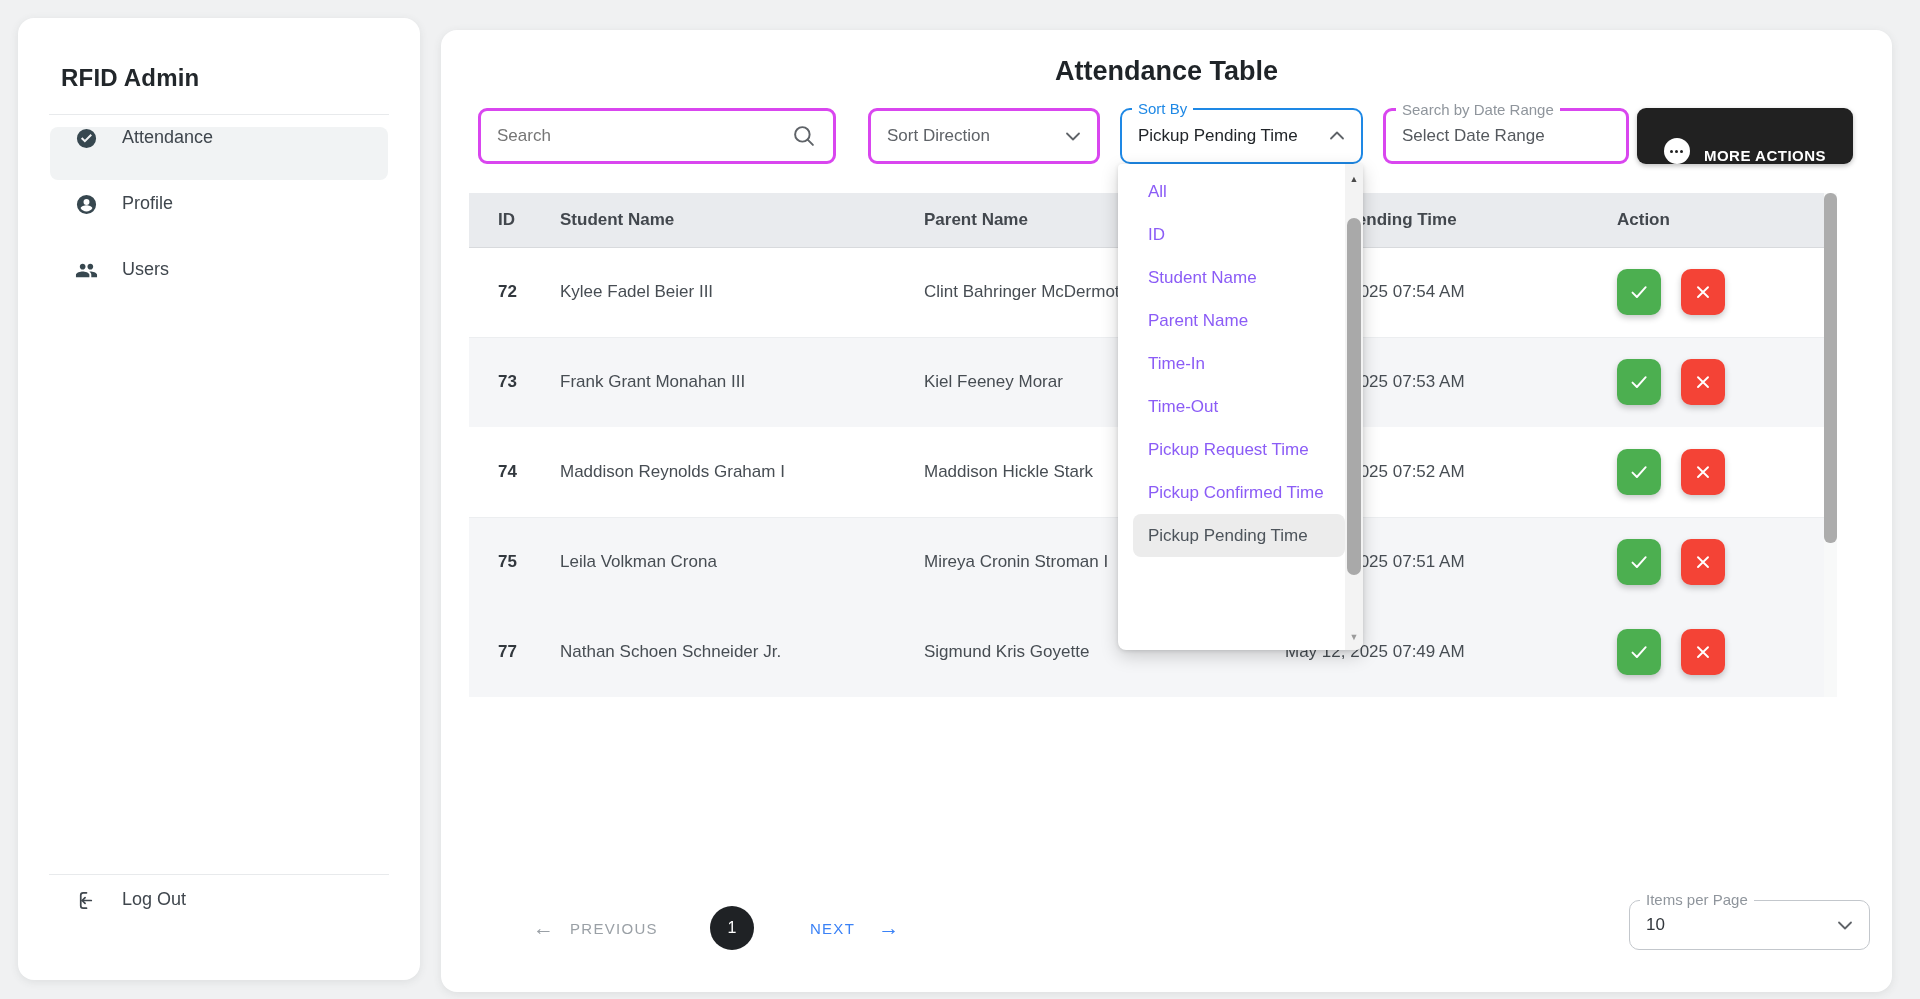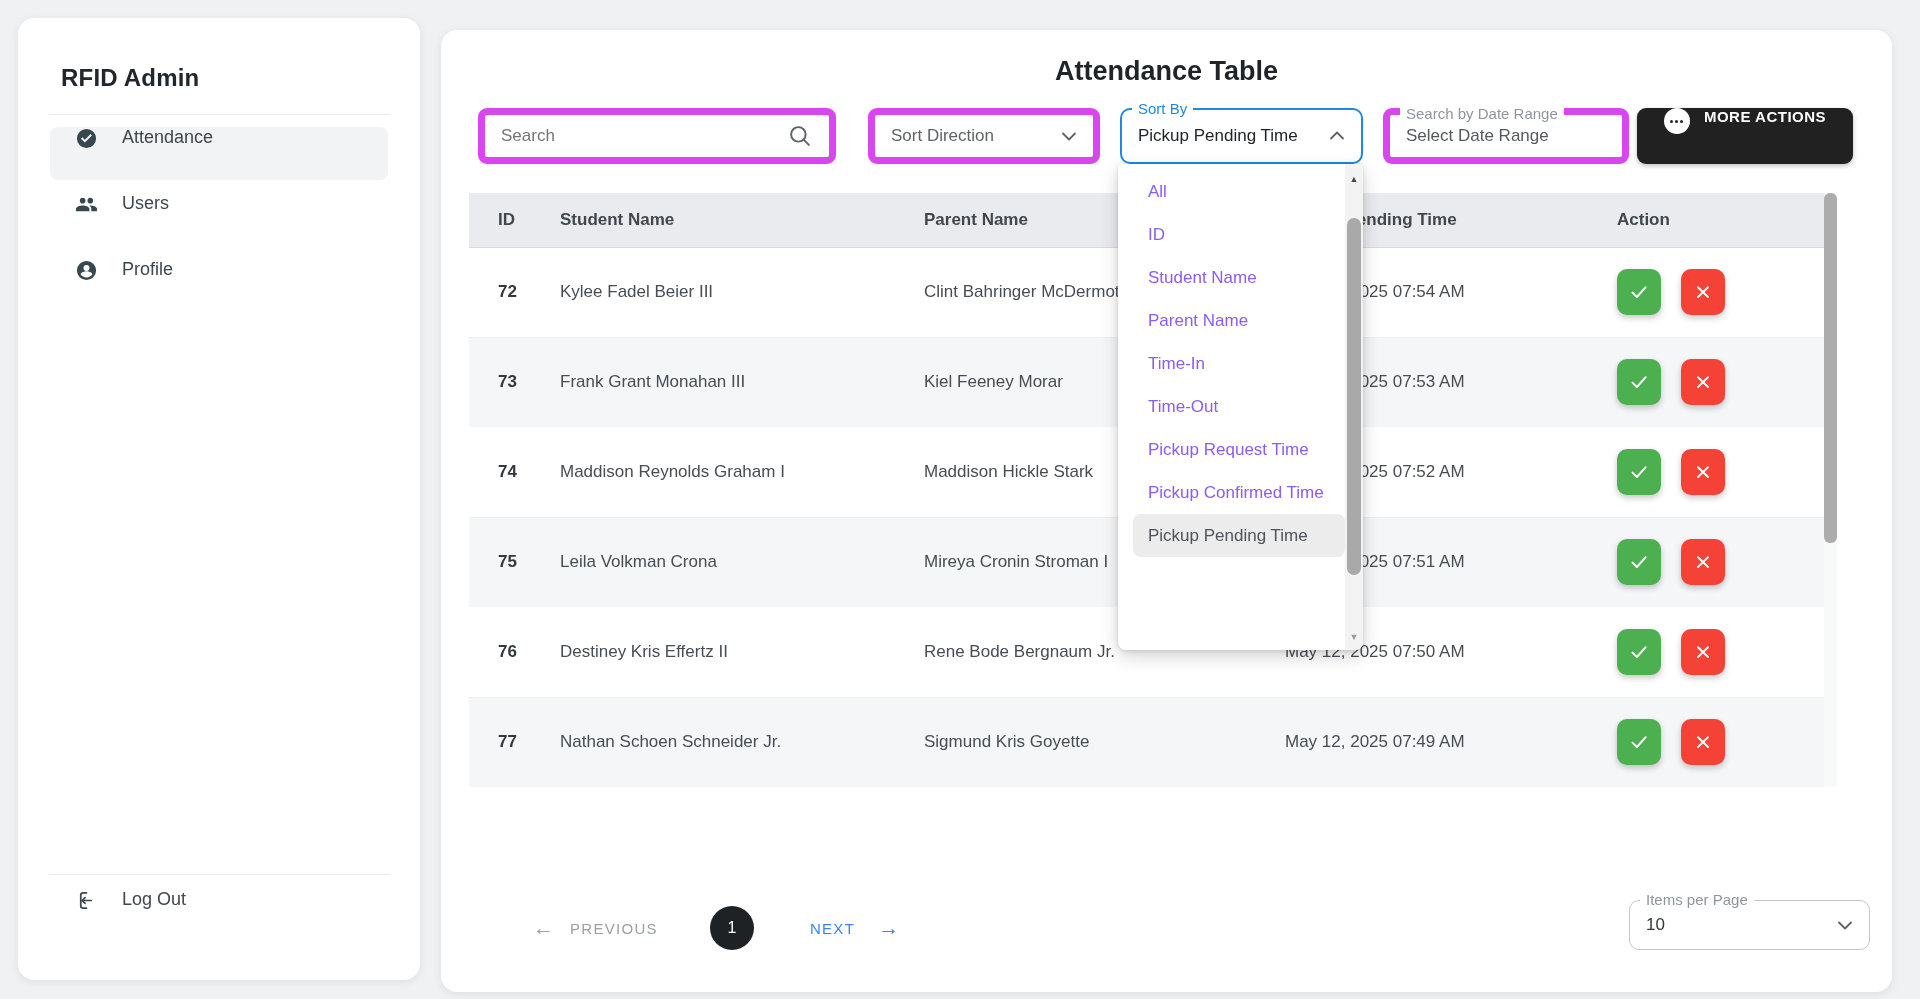--- a/index.html
+++ b/index.html
@@ -42,21 +42,21 @@
   .main { left:441px; top:18px; width:1451px; height:962px;margin-top:12px; }
   .page-title {
     position:absolute; top:26px; left:0; width:100%;
     text-align:center; font-size:27px; font-weight:700; color:#1f2428;
   }
 
   
   .filters { position:absolute; top:78px; left:0; width:100%; height:56px; }
   .field {
     position:absolute; top:0; height:56px; background:#fff;
-    border:7px solid #d946ef; border-radius:9px;
+    border:3px solid #d946ef; border-radius:9px;
     display:flex; align-items:center; font-size:17px;
   }
   .search-field { left:37px; width:358px; padding:0 16px; }
   .search-field input {
     border:none; outline:none; flex:1; font-size:17px;
     font-family:"Liberation Sans", sans-serif; color:#3c4043; background:transparent;
   }
   .search-field input::placeholder { color:#757575; }
   .icon-btn { width:26px; height:26px; display:inline-flex; cursor:pointer; }
   .icon-btn svg { width:100%; height:100%; }
@@ -68,21 +68,21 @@
   .float-label {
     position:absolute; top:-10px; left:10px; background:#fff;
     padding:0 6px; font-size:15px; color:#8f959c; white-space:nowrap;
   }
   .sort-by .float-label { color:#1e88e5; }
   .date-range { left:942px; width:246px; cursor:pointer; }
   .date-range .sel-value { color:#55595e; }
   .more-actions {
     position:absolute; left:1196px; top:0; width:216px; height:56px;
     background:#212121; color:#fff; border:none; border-radius:9px;
-    display:flex; align-items:flex-start; justify-content:center; gap:14px;
+    display:flex; align-items:flex-end; justify-content:center; gap:14px;
     font-family:"Liberation Sans", sans-serif;
     font-size:15px; font-weight:700; letter-spacing:.5px; cursor:pointer;
     box-shadow:0 2px 5px rgba(0,0,0,.25);
   }
   .ma-icon {
     width:26px; height:26px; border-radius:50%; background:#fff;
     display:inline-flex; align-items:center; justify-content:center; gap:2px; flex:none;
   }
   .ma-icon i { width:3px; height:3px; border-radius:50%; background:#212121; }
 
@@ -181,32 +181,32 @@
       <span class="nav-icon">
         <svg viewBox="0 0 24 24">
             <path fill="#37474f" d="M12 2a10 10 0 1 0 0 20 10 10 0 0 0 0-20zm-1.7 14.3-4.1-4.1 1.5-1.5 2.6 2.6 5.9-5.9 1.5 1.5-7.4 7.4z"></path>
           </svg>
       </span>
       <span>Attendance</span>
     </div>
     <div class="nav-item">
       <span class="nav-icon">
         <svg viewBox="0 0 24 24" fill="#37474f">
-            <path d="M16 11c1.66 0 2.99-1.34 2.99-3S17.66 5 16 5s-3 1.34-3 3 1.34 3 3 3zm-8 0c1.66 0 2.99-1.34 2.99-3S9.66 5 8 5 5 6.34 5 8s1.34 3 3 3zm0 2c-2.33 0-7 1.17-7 3.5V19h14v-2.5C15 14.17 10.33 13 8 13zm8 0c-.29 0-.62.02-.97.05 1.16.84 1.97 1.97 1.97 3.45V19h6v-2.5c0-2.33-4.67-3.5-7-3.5z"></path>
-          </svg>
-      </span>
-      <span>Users</span>
+            <path d="M12 2A10 10 0 0 0 2 12a10 10 0 0 0 10 10 10 10 0 0 0 10-10A10 10 0 0 0 12 2zm0 4.2a3.1 3.1 0 0 1 3.1 3.1A3.1 3.1 0 0 1 12 12.4a3.1 3.1 0 0 1-3.1-3.1A3.1 3.1 0 0 1 12 6.2zm0 13.1a7.3 7.3 0 0 1-6.1-3.3c.03-2 4.07-3.1 6.1-3.1 2.02 0 6.07 1.1 6.1 3.1a7.3 7.3 0 0 1-6.1 3.3z"></path>
+          </svg>
+      </span>
+      <span>Profile</span>
     </div>
     <div class="nav-item">
       <span class="nav-icon">
         <svg viewBox="0 0 24 24" fill="#37474f">
-            <path d="M12 2A10 10 0 0 0 2 12a10 10 0 0 0 10 10 10 10 0 0 0 10-10A10 10 0 0 0 12 2zm0 4.2a3.1 3.1 0 0 1 3.1 3.1A3.1 3.1 0 0 1 12 12.4a3.1 3.1 0 0 1-3.1-3.1A3.1 3.1 0 0 1 12 6.2zm0 13.1a7.3 7.3 0 0 1-6.1-3.3c.03-2 4.07-3.1 6.1-3.1 2.02 0 6.07 1.1 6.1 3.1a7.3 7.3 0 0 1-6.1 3.3z"></path>
-          </svg>
-      </span>
-      <span>Profile</span>
+            <path d="M16 11c1.66 0 2.99-1.34 2.99-3S17.66 5 16 5s-3 1.34-3 3 1.34 3 3 3zm-8 0c1.66 0 2.99-1.34 2.99-3S9.66 5 8 5 5 6.34 5 8s1.34 3 3 3zm0 2c-2.33 0-7 1.17-7 3.5V19h14v-2.5C15 14.17 10.33 13 8 13zm8 0c-.29 0-.62.02-.97.05 1.16.84 1.97 1.97 1.97 3.45V19h6v-2.5c0-2.33-4.67-3.5-7-3.5z"></path>
+          </svg>
+      </span>
+      <span>Users</span>
     </div>
   </nav>
   <div class="sidebar-footer">
     <hr>
     <div class="nav-item">
       <span class="nav-icon">
         <svg viewBox="0 0 24 24" fill="none" stroke="#3f464d" stroke-width="1.8" stroke-linecap="round" stroke-linejoin="round">
             <path d="M12 4H8.5A2.5 2.5 0 0 0 6 6.5v11A2.5 2.5 0 0 0 8.5 20H12"></path>
             <path d="M17 12H7.5"></path>
             <path d="m10.5 9-3 3 3 3"></path>
@@ -357,40 +357,20 @@
                   </svg>
                 </button>
                 <button class="btn-decline">
                   <svg viewBox="0 0 24 24">
                     <path d="M7 7.2 17 17M17 7.2 7 17" fill="none" stroke="#fff" stroke-width="1.9" stroke-linecap="round"></path>
                   </svg>
                 </button>
               </div>
             </td>
           </tr>
-          <tr>
-            <td>76</td>
-            <td>Destiney Kris Effertz II</td>
-            <td>Rene Bode Bergnaum Jr.</td>
-            <td>May 12, 2025 07:50 AM</td>
-            <td>
-              <div class="actions">
-                <button class="btn-confirm">
-                  <svg viewBox="0 0 24 24">
-                    <path d="m5.5 12.6 4.4 4.4 8.8-9.8" fill="none" stroke="#fff" stroke-width="1.9" stroke-linecap="round" stroke-linejoin="round"></path>
-                  </svg>
-                </button>
-                <button class="btn-decline">
-                  <svg viewBox="0 0 24 24">
-                    <path d="M7 7.2 17 17M17 7.2 7 17" fill="none" stroke="#fff" stroke-width="1.9" stroke-linecap="round"></path>
-                  </svg>
-                </button>
-              </div>
-            </td>
-          </tr>
           <tr class="alt">
             <td>77</td>
             <td>Nathan Schoen Schneider Jr.</td>
             <td>Sigmund Kris Goyette</td>
             <td>May 12, 2025 07:49 AM</td>
             <td>
               <div class="actions">
                 <button class="btn-confirm">
                   <svg viewBox="0 0 24 24">
                     <path d="m5.5 12.6 4.4 4.4 8.8-9.8" fill="none" stroke="#fff" stroke-width="1.9" stroke-linecap="round" stroke-linejoin="round"></path>

